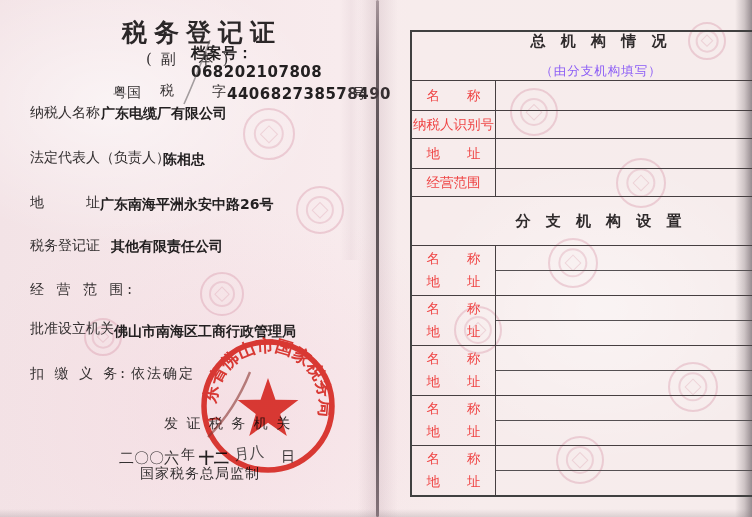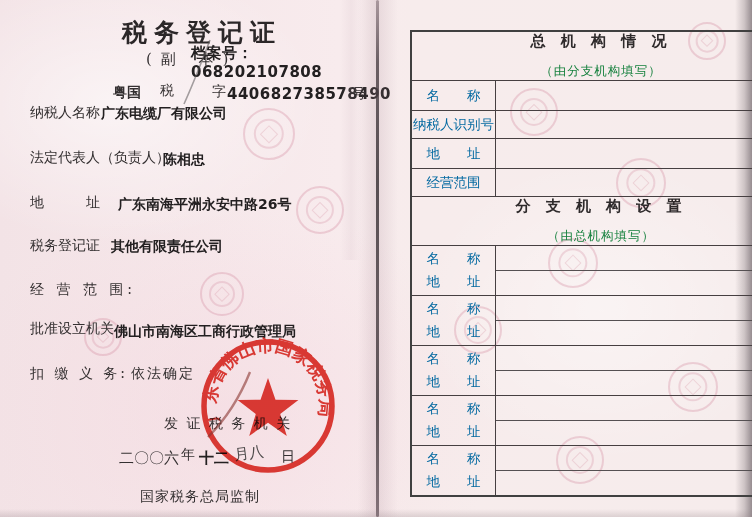--- a/index.html
+++ b/index.html
@@ -32,23 +32,23 @@
   .rtable{
     left:410px;top:30px;width:382px;height:467px;
     border:2px solid #404040;box-sizing:border-box;
     display:flex;flex-direction:column;
     background:transparent;
   }
   .t-row{display:flex;border-top:1.5px solid #463f41;box-sizing:border-box;}
   .t-row:first-child{border-top:none;}
   .t-head{flex-direction:column;align-items:center;justify-content:center;height:48px;}
   .t-head .h1{font-size:15px;font-weight:bold;letter-spacing:5px;color:#2e2a2b;}
-  .t-head .h2{font-size:12.5px;letter-spacing:1px;color:#15803d;margin-top:12px;}
+  .t-head .h2{font-size:12.5px;letter-spacing:1px;color:#8b5cf6;margin-top:12px;}
   .t-label{width:84px;min-width:84px;border-right:1.5px solid #463f41;box-sizing:border-box;
-    display:flex;align-items:center;justify-content:center;font-size:13.5px;color:#0369a1;white-space:pre;}
+    display:flex;align-items:center;justify-content:center;font-size:13.5px;color:#ef4444;white-space:pre;}
   .t-val{flex:1;}
   .grp{height:50px;}
   .grp .t-label{flex-direction:column;justify-content:space-evenly;}
   .grp .vals{flex:1;display:flex;flex-direction:column;}
   .grp .vals .v1{flex:1;border-bottom:1px solid #555052;}
   .grp .vals .v2{flex:1;}
   
   .wm{position:absolute;border-radius:50%;border:2px solid rgba(216,150,167,.38);}
   .wm::before{content:"";position:absolute;left:50%;top:50%;width:55%;height:55%;
     transform:translate(-50%,-50%);border-radius:50%;border:2px solid rgba(216,150,167,.32);}
@@ -84,55 +84,55 @@
 <div class="abs" style="left:0;top:0;width:376px;height:517px;">
 
   <div class="abs title" style="left:122px;top:16px;">税务登记证</div>
 
   <div class="abs subtitle kai" style="left:146px;top:50px;">(副 本)</div>
 
   <div class="abs hei fileno" style="left:191px;top:44px;">
     <span>档案号：</span><span>068202107808</span>
   </div>
 
-  <div class="abs certno-sm kai" style="left:113px;top:84px;font-weight:bold;">粤国</div>
+  <div class="abs certno-sm kai" style="left:113px;top:84px;font-weight:normal;">粤国</div>
   <div class="abs certno-sm kai" style="left:160px;top:82px;">税</div>
   <div class="abs certno-sm kai" style="left:212px;top:83px;">字</div>
   <div class="abs hei certno-num" style="left:227px;top:85px;">440682738578490</div>
   <div class="abs certno-sm kai" style="left:352px;top:85px;">号</div>
 
   <div class="abs label kai" style="left:30px;top:104px;">纳税人名称</div>
   <div class="abs value hei" style="left:101px;top:105px;">广东电缆厂有限公司</div>
 
   <div class="abs label kai" style="left:30px;top:149px;">法定代表人（负责人）</div>
   <div class="abs value hei" style="left:163px;top:151px;">陈相忠</div>
 
   <div class="abs label kai" style="left:30px;top:194px;">地　　　址</div>
-  <div class="abs value hei" style="left:100px;top:196px;margin-left:18px;">广东南海平洲永安中路26号</div>
+  <div class="abs value hei" style="left:100px;top:196px;">广东南海平洲永安中路26号</div>
 
   <div class="abs label kai" style="left:30px;top:237px;">税务登记证</div>
   <div class="abs value hei" style="left:111px;top:238px;">其他有限责任公司</div>
 
   <div class="abs label kai" style="left:30px;top:281px;letter-spacing:4px;">经 营 范 围:</div>
 
   <div class="abs label kai" style="left:30px;top:320px;">批准设立机关</div>
   <div class="abs value hei" style="left:114px;top:323px;">佛山市南海区工商行政管理局</div>
 
   <div class="abs label kai" style="left:30px;top:365px;letter-spacing:3px;">扣 缴 义 务:</div>
   <div class="abs label kai" style="left:131px;top:365px;letter-spacing:2px;">依法确定</div>
 
   <div class="abs label kai" style="left:164px;top:415px;letter-spacing:2px;">发 证 税 务 机 关</div>
 
   <div class="abs label kai" style="left:119px;top:449px;font-size:15px;">二〇〇六</div>
   <div class="abs label kai" style="left:181px;top:446px;">年</div>
   <div class="abs value hei" style="left:199px;top:449px;font-size:15px;">十二</div>
   <div class="abs hand" style="left:234px;top:444px;">月八</div>
   <div class="abs label kai" style="left:281px;top:448px;">日</div>
 
-  <div class="abs label kai" style="left:140px;top:488px;letter-spacing:1px;">国家税务总局监制</div>
+  <div class="abs label kai" style="left:140px;top:465px;letter-spacing:1px;">国家税务总局监制</div>
 
   <svg class="abs seal" style="left:198px;top:336px;" width="140" height="140" viewBox="0 0 140 140">
     <circle cx="70" cy="70" r="64" fill="none" stroke="#dd2a22" stroke-width="5.5"></circle>
     <defs>
         <path id="sealArc" d="M 21.5,86 A 52,52 0 1 1 118.5,86" fill="none"></path>
       </defs>
     <text font-size="17" font-weight="bold" fill="#dd2a22" font-family="DejaVu Serif, serif">
       <textPath href="#sealArc" startOffset="1" textLength="194" lengthAdjust="spacingAndGlyphs">广东省佛山市国家税务局</textPath>
     </text>
     <polygon points="0,-32 7.5,-10.3 30.4,-9.9 12.2,4 18.8,25.9 0,12.8 -18.8,25.9 -12.2,4 -30.4,-9.9 -7.5,-10.3" transform="translate(70,74)" fill="#dd2a22"></polygon>
@@ -169,21 +169,20 @@
     <div class="t-label">地　　址</div>
     <div class="t-val"></div>
   </div>
   <div class="t-row" style="height:28px;">
     <div class="t-label">经营范围</div>
     <div class="t-val"></div>
   </div>
 
   <div class="t-row t-head" style="height:49px;">
     <div class="h1">分 支 机 构 设 置</div>
-    <div class="h2">（由总机构填写）</div>
   </div>
 
   <div class="t-row grp">
     <div class="t-label">
       <span>名　　称</span>
       <span>地　　址</span>
     </div>
     <div class="vals">
         <div class="v1"></div>
         <div class="v2"></div>

